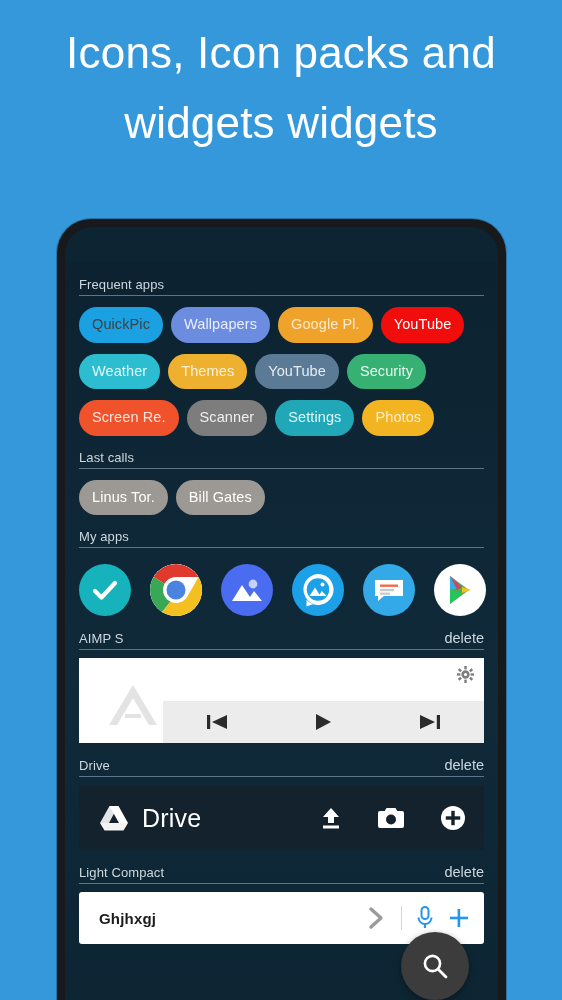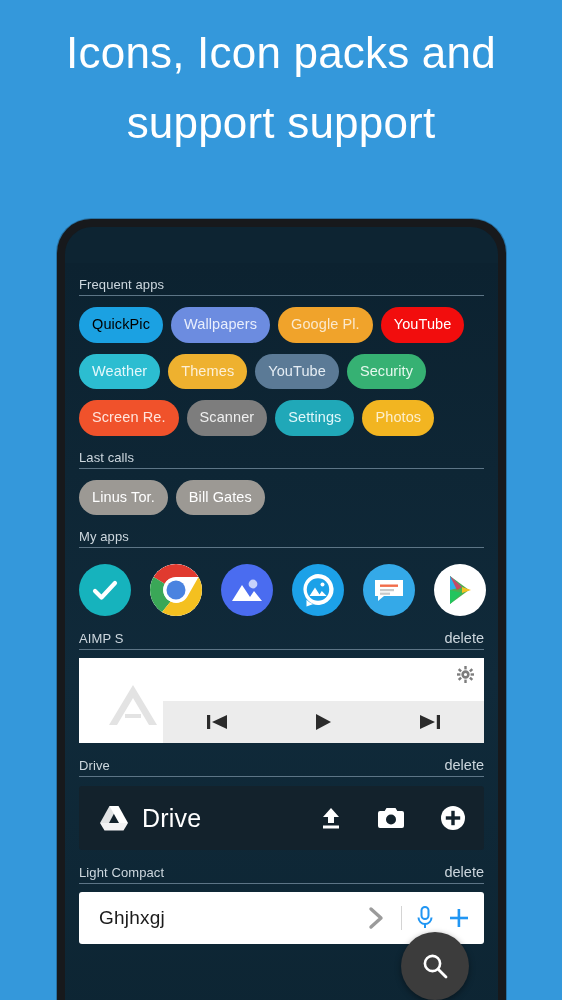--- a/index.html
+++ b/index.html
@@ -165,22 +165,22 @@
     margin-top: 8px;
     height: 52px;
     background: #ffffff;
     border-radius: 3px;
     display: flex;
     align-items: center;
     padding: 0 14px 0 20px;
   }
   .light-text {
     color: #1b1b1b;
-    font-size: 19px;
-    font-weight: normal;
+    font-size: 15px;
+    font-weight: bold;
     letter-spacing: 0.2px;
   }
   .light-right {
     margin-left: auto;
     display: flex;
     align-items: center;
     gap: 13px;
   }
   .light-sep {
     width: 1px; height: 24px;
@@ -200,32 +200,32 @@
     justify-content: center;
     z-index: 30;
     box-shadow: 0 2px 6px rgba(0,0,0,0.4);
   }
 </style>
 </head>
 <body style="background: rgb(52, 152, 219);">
 
 <div class="headline" style="color: rgb(255, 255, 255);">
   <span class="line">Icons, Icon packs and</span>
-  <span class="line">support support</span>
+  <span class="line">widgets widgets</span>
 </div>
 
 <div class="phone" style="background: rgb(23, 25, 28);">
   <div class="screen" style="background: rgb(13, 36, 50);">
     <div class="screen-inner">
 
       <div class="sec">
         <span class="sec-title">Frequent apps</span>
       </div>
       <div class="chip-row" id="fa-row-0">
-          <div class="chip" style="background: rgb(27, 161, 226); color: #000000;">QuickPic</div>
+          <div class="chip" style="background: rgb(27, 161, 226); color: #404040;">QuickPic</div>
           <div class="chip" style="background: rgb(108, 140, 224); color: rgb(232, 238, 252); text-align: right;">Wallpapers</div>
           <div class="chip" style="background: rgb(240, 163, 43); color: rgb(251, 233, 205);">Google Pl.</div>
           <div class="chip" style="background: rgb(242, 13, 13); color: rgb(255, 255, 255);">YouTube</div>
         </div>
       <div class="chip-row" id="fa-row-1">
           <div class="chip" style="background: rgb(44, 189, 209); color: rgb(228, 248, 251);">Weather</div>
           <div class="chip" style="background: rgb(238, 177, 47); color: rgb(253, 240, 215);">Themes</div>
           <div class="chip" style="background: rgb(91, 122, 150); color: rgb(229, 237, 244);">YouTube</div>
           <div class="chip" style="background: rgb(54, 177, 115); color: rgb(230, 248, 238);">Security</div>
         </div>

